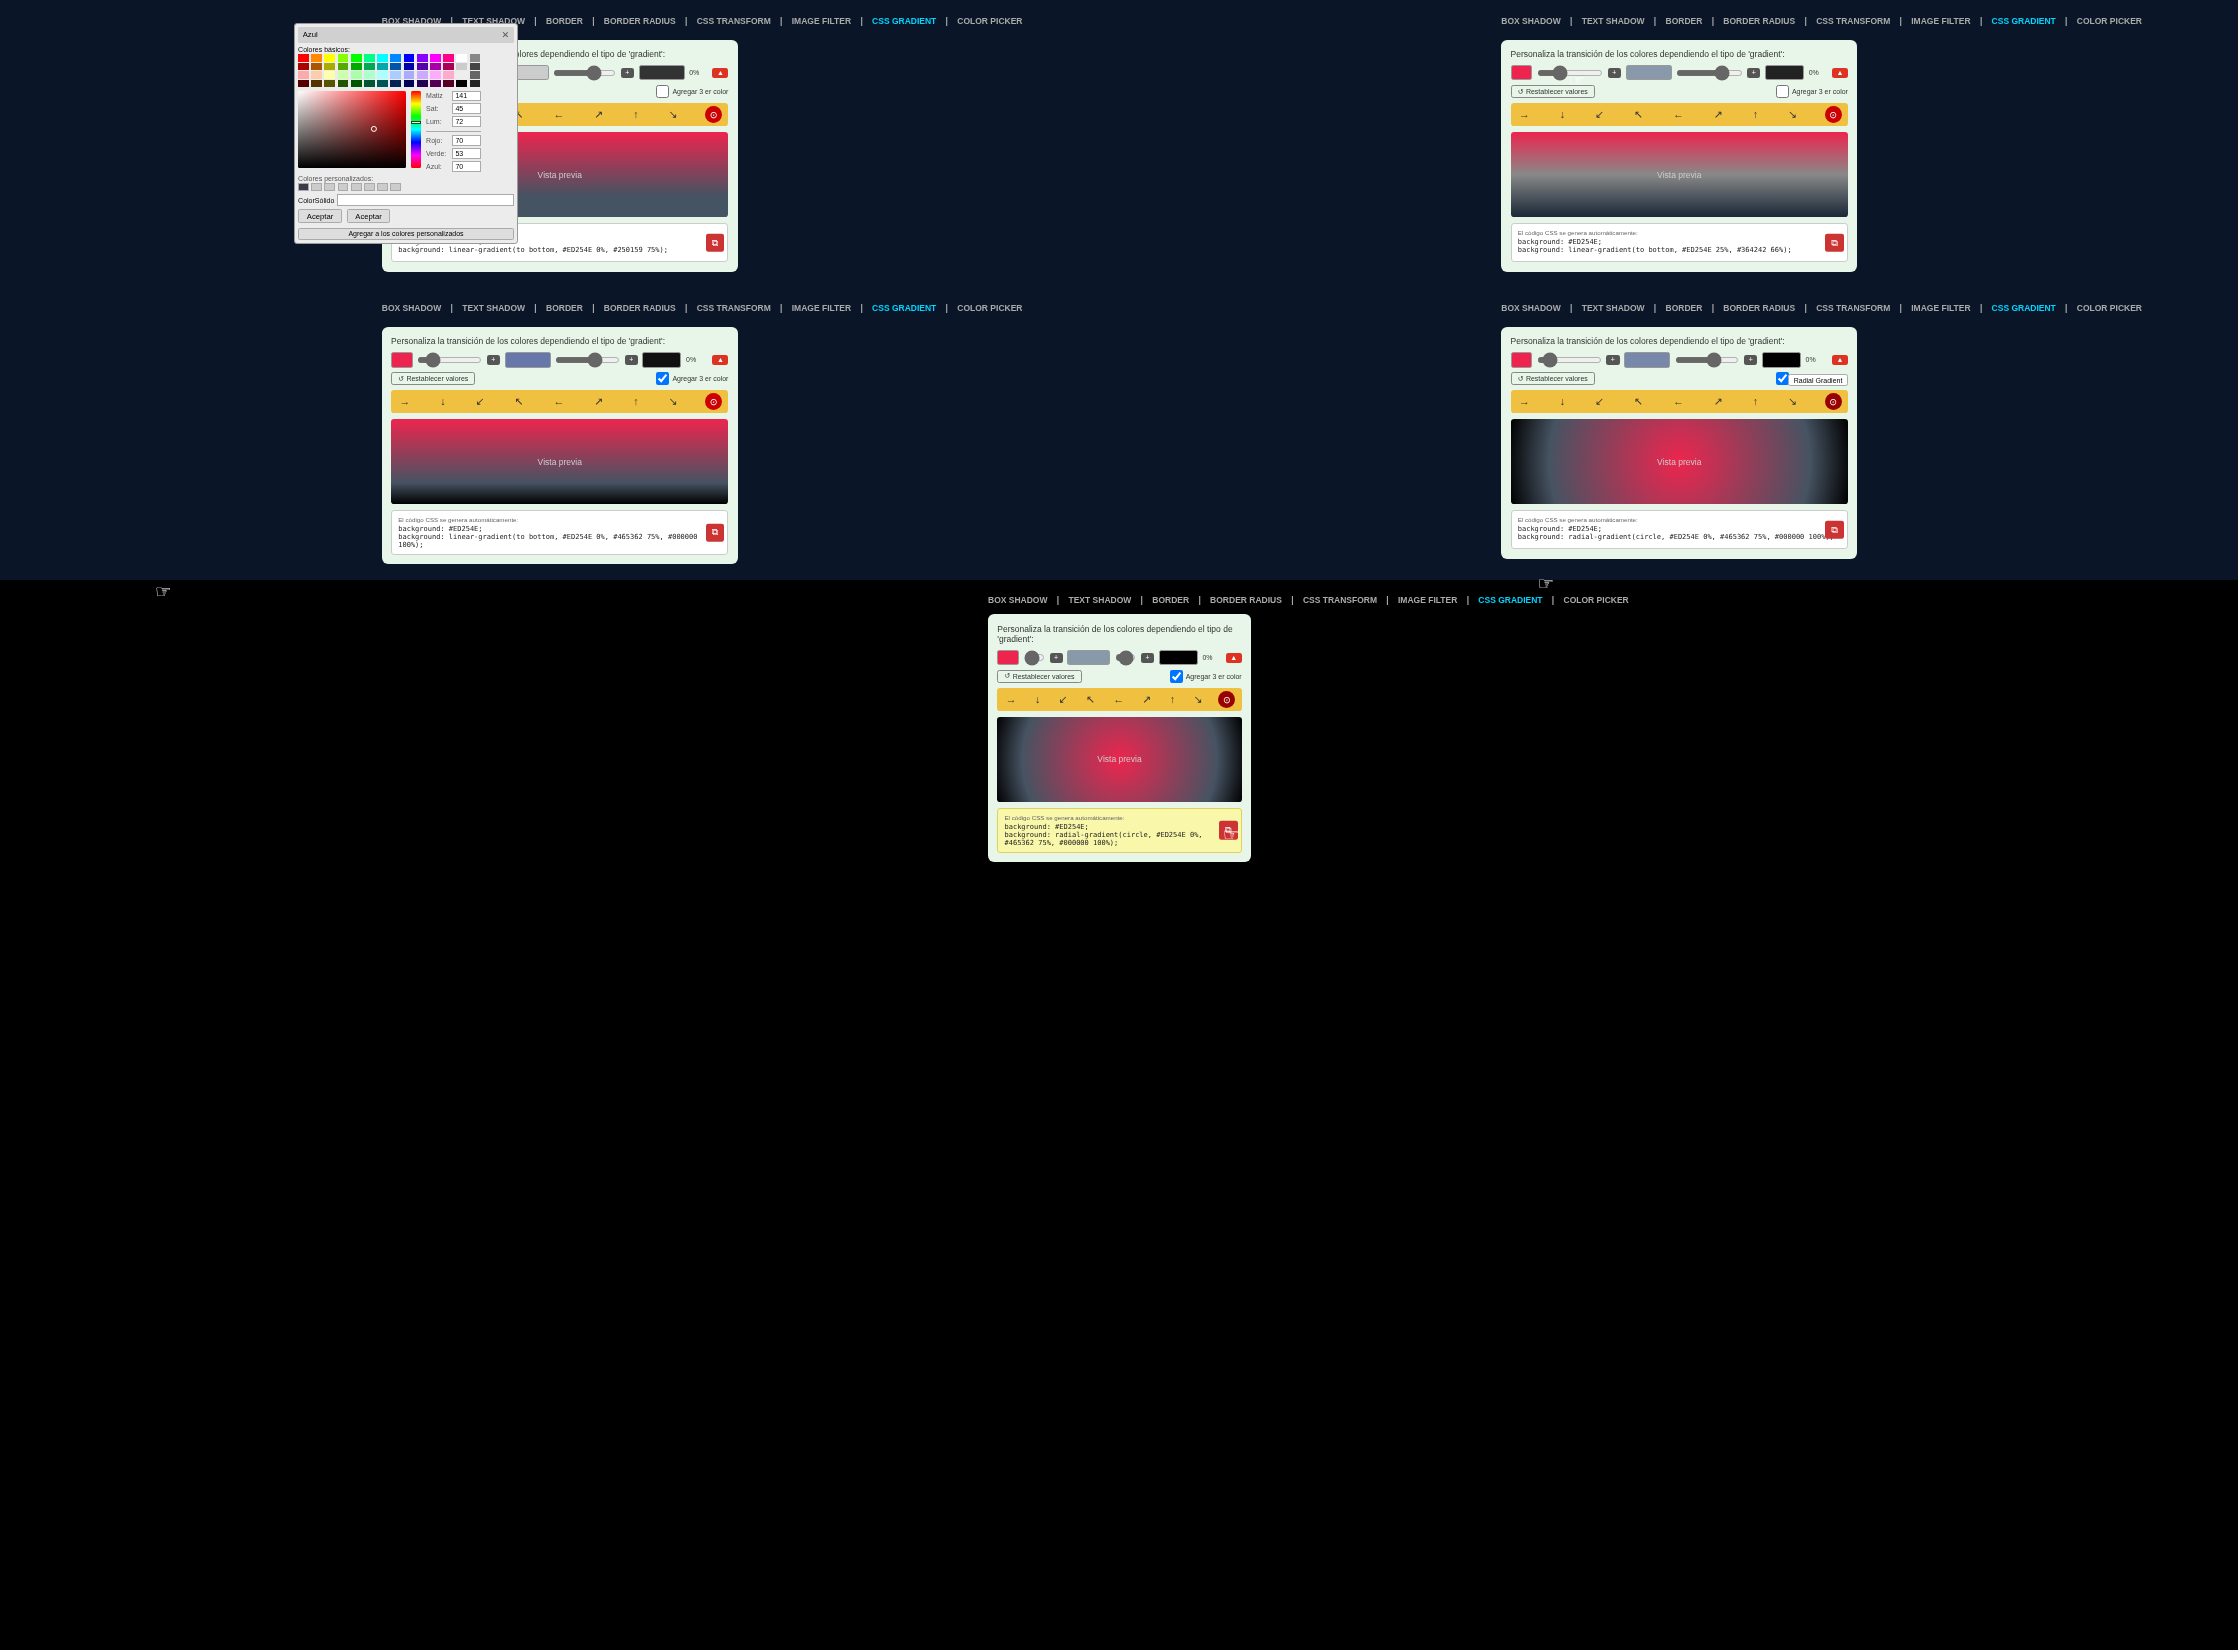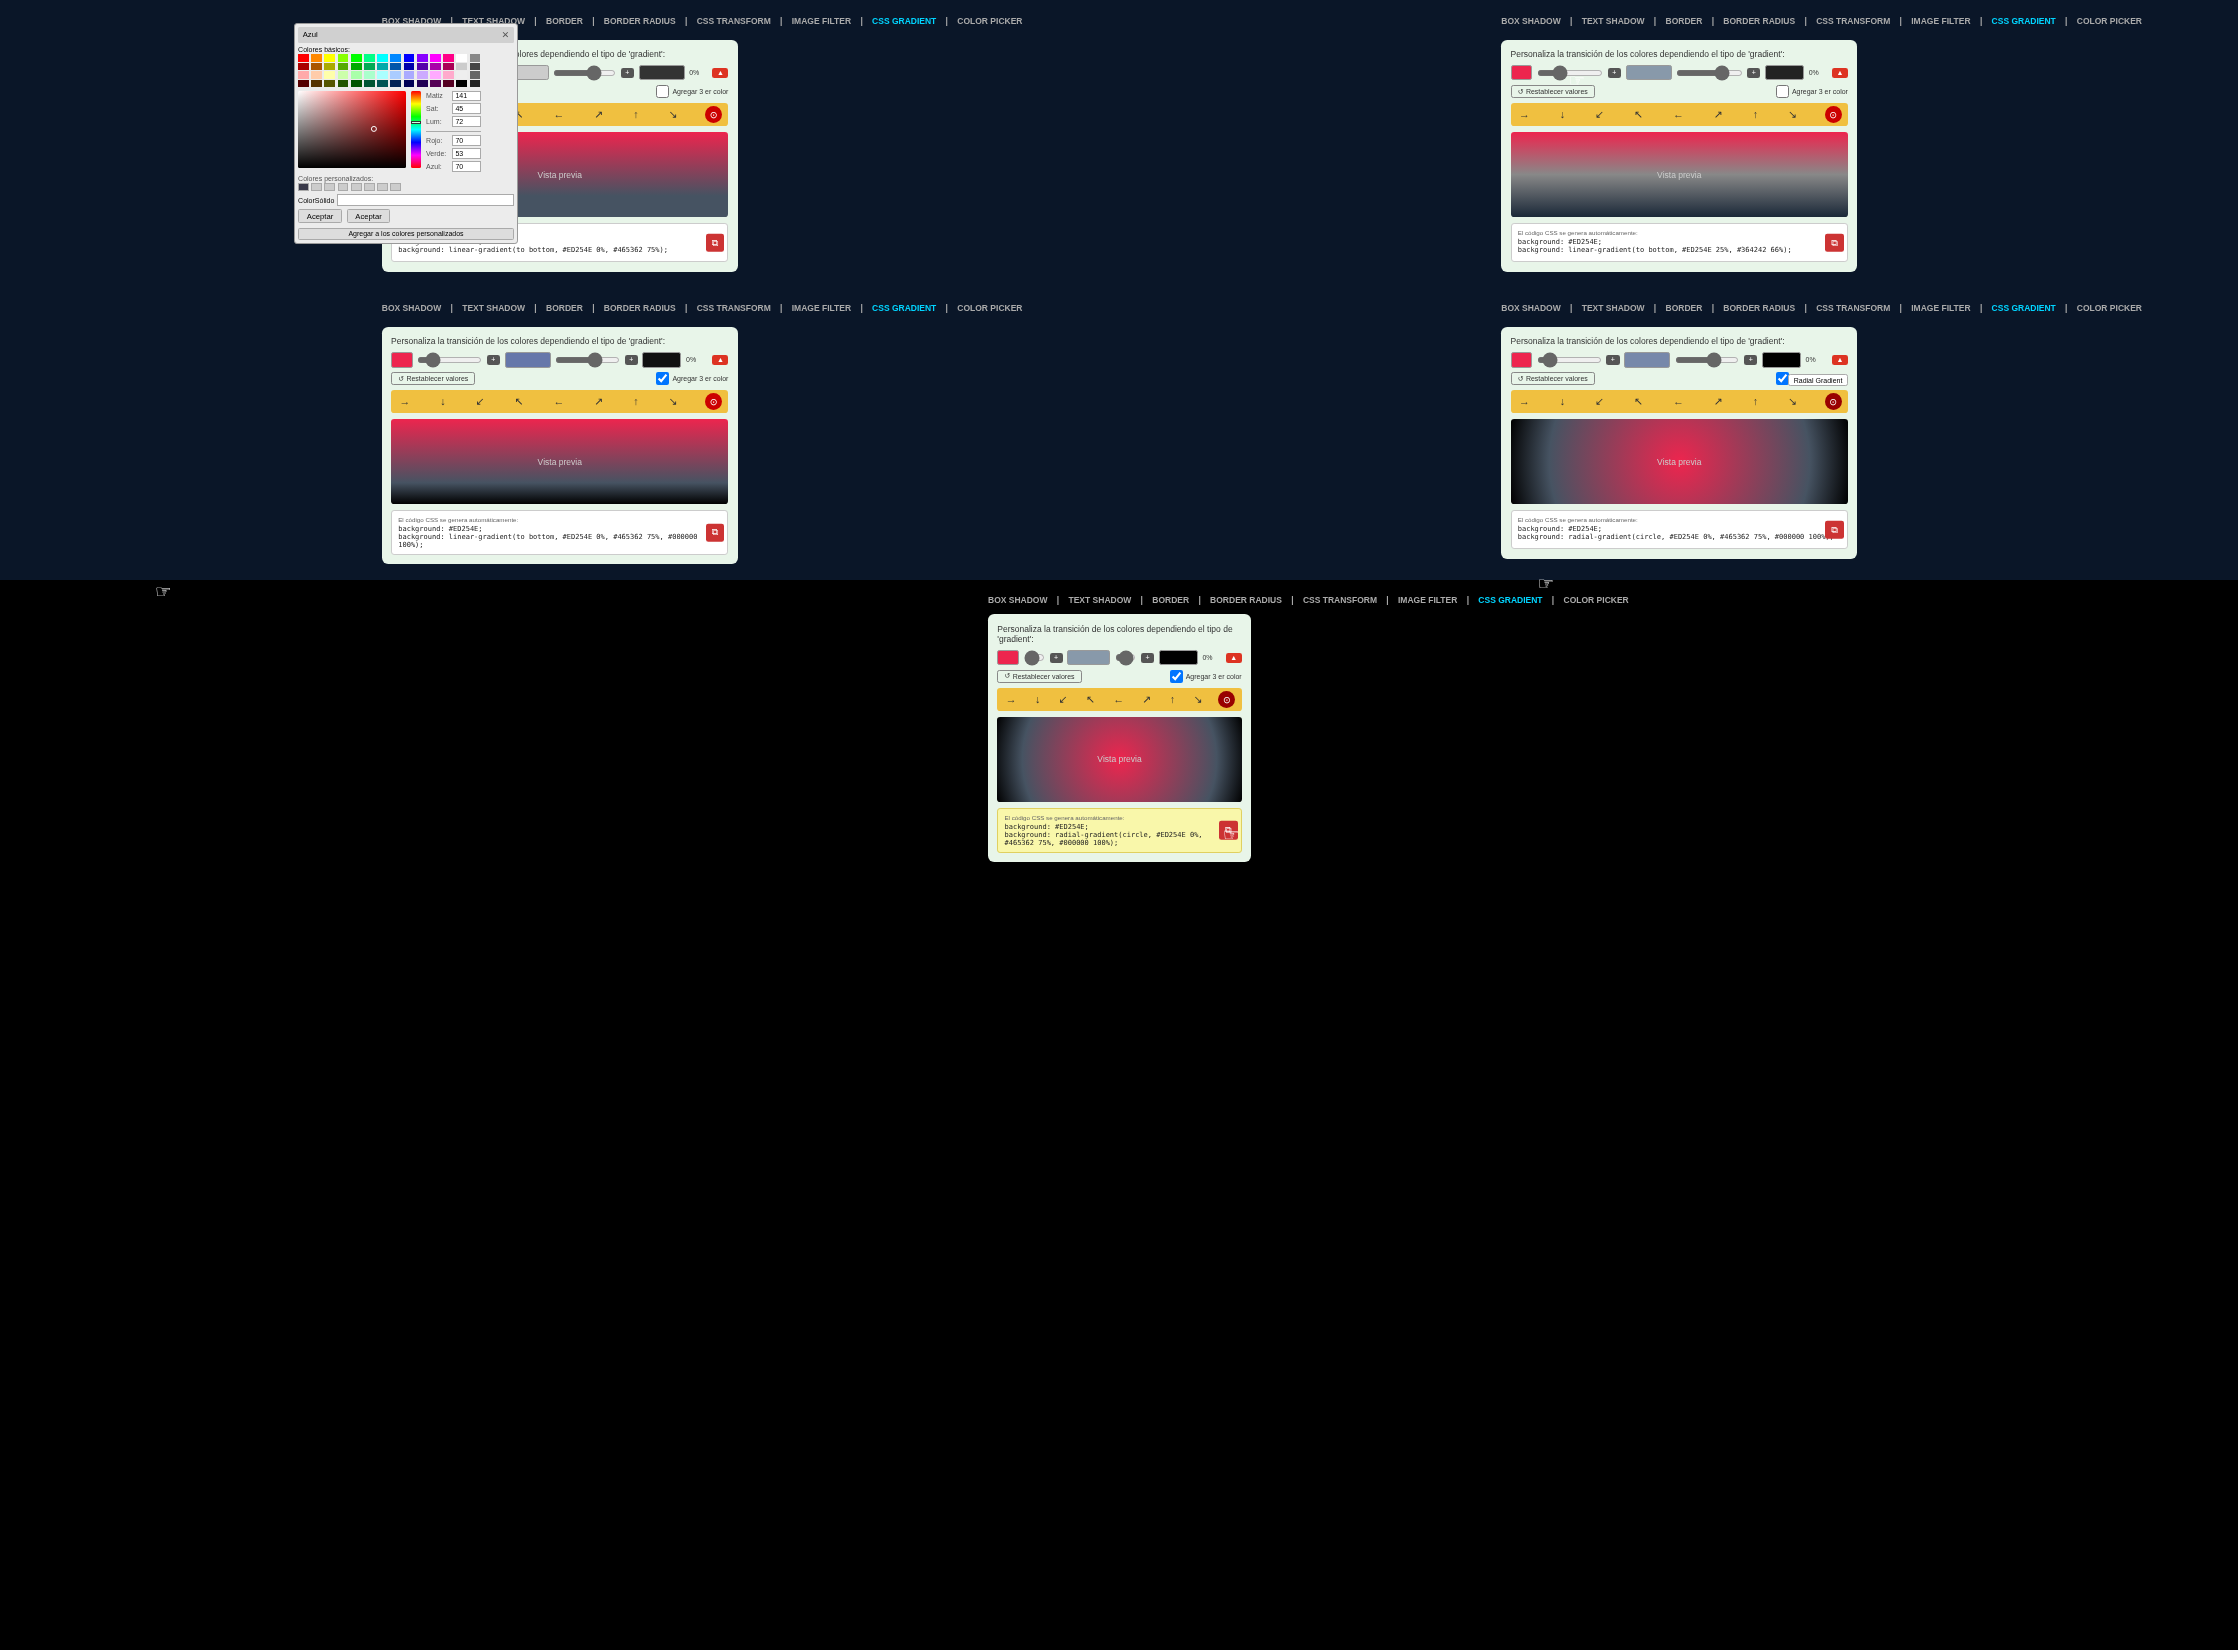--- a/index.html
+++ b/index.html
@@ -489,21 +489,21 @@
           <button class="dir-btn circle">⊙</button>
         </div>
 
         <div class="preview-box preview-linear-1">
           <span>Vista previa</span>
         </div>
 
         <div class="code-box">
           <div class="code-label">El código CSS se genera automáticamente:</div>
           <code>background: #ED254E;</code><br>
-          <code>background: linear-gradient(to bottom, #ED254E 0%, #465362 75%);</code>
+          <code>background: linear-gradient(to bottom, #ED254E 0%, #250159 75%);</code>
           <button class="copy-btn">⧉</button>
         </div>
       </div>
     </div>
 
     <div class="color-picker-modal" style="top:23px; left: 294px;">
       <div class="modal-title-bar">
         <span>Azul</span>
         <button class="modal-close">✕</button>
       </div>

